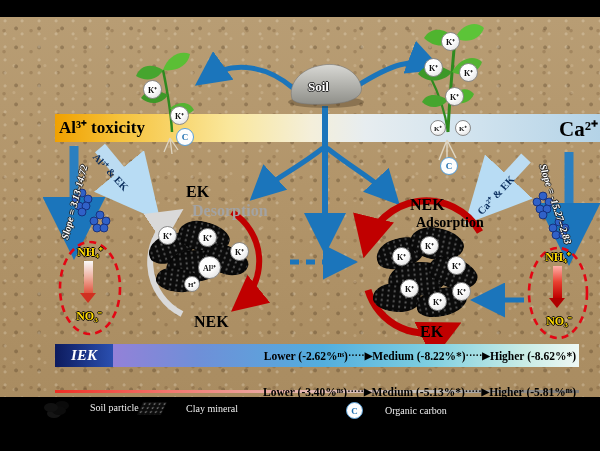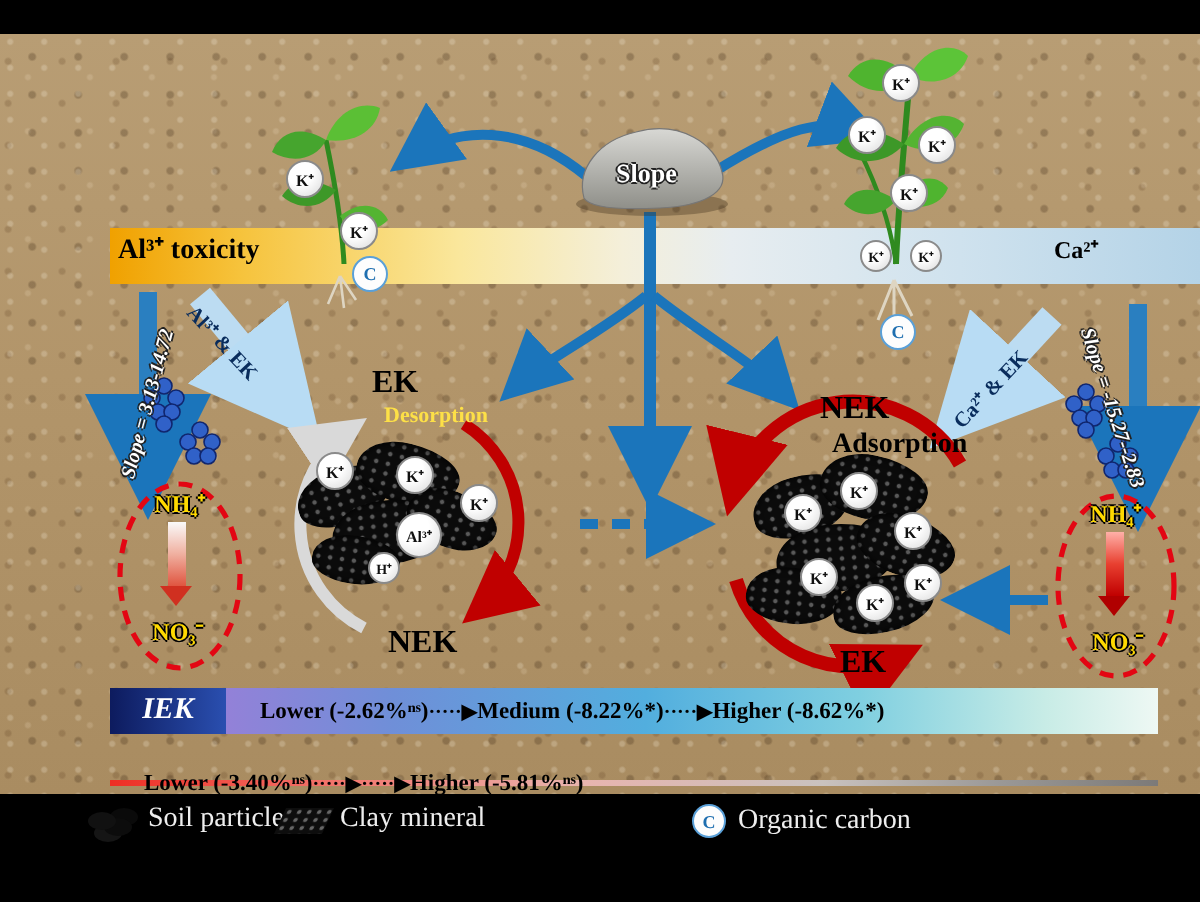--- a/index.html
+++ b/index.html
@@ -36,33 +36,33 @@
   .nflow{position:absolute;width:9px;z-index:4;}
   .nflow::after{content:"";position:absolute;left:-4px;top:100%;width:0;height:0;
     border:8px solid transparent;border-bottom:none;}
   .nflow-l{left:84px;top:261px;height:32px;background:linear-gradient(#fafafa,#f0b0a0,#e05540);}
   .nflow-l::after{border-top:10px solid #d03020;}
   .nflow-r{left:553px;top:266px;height:32px;background:linear-gradient(#ffb0a8,#e84030,#c00000);}
   .nflow-r::after{border-top:10px solid #b00000;}
   .bar{position:absolute;left:55px;width:524px;height:23px;z-index:6;display:flex;}
   .bar-label{width:58px;display:flex;align-items:center;justify-content:center;
     color:#fff;font-weight:bold;font-style:italic;font-size:15px;}
-  .bar-body{flex:1;display:flex;align-items:center;justify-content:flex-start;
-    padding:0 17px;font-weight:bold;font-size:11.5px;color:#000;}
+  .bar-body{flex:1;display:flex;align-items:center;justify-content:flex-end;
+    padding:0 3px;font-weight:bold;font-size:11.5px;color:#000;}
   .bar-arrow{font-size:10px;font-weight:bold;letter-spacing:0px;color:#000;}
   .bar-iek{top:344px;}
   .bar-iek .bar-label{background:linear-gradient(90deg,#0d1b5e,#2a4fb0);}
   .bar-iek .bar-body{background:linear-gradient(90deg,#9381d8 0%,#6f8fd8 18%,#52aede 45%,
       #7fcfe0 68%,#c8ece6 88%,#eef8f4 100%);}
   .bar-iph{top:370px;}
   .bar-iph .bar-label{background:linear-gradient(90deg,#5a0000,#e01818);}
   .bar-iph .bar-body{background:linear-gradient(90deg,#ee2e24 0%,#f2776e 22%,#e8b4ae 45%,
       #c9c2be 68%,#9a9896 85%,#7c7a78 100%);margin-top:20px;}
   .legend-item{position:absolute;top:402px;z-index:6;display:flex;align-items:center;}
-  .legend-label{margin-left:6px;color:#eee;font-size:14px;}
+  .legend-label{margin-left:22px;color:#eee;font-size:10px;}
   .lg-cluster{width:14px;height:9px;background:#111;border-radius:50%;position:relative;
     box-shadow:8px 3px 0 #0c0c0c,3px 6px 0 #151515,11px -2px 0 #0a0a0a;margin-right:10px;}
   .lg-flake{width:24px;height:13px;background:#0d0d0d;transform:skewX(-25deg);
     background-image:radial-gradient(circle,#666 .8px,transparent 1.3px);background-size:5px 4px;}
   .lg-c{position:static;width:15px;height:15px;}
   .lg-n{width:20px;height:18px;
     background-image:
       radial-gradient(circle at 30% 28%, #3565cf 3px, transparent 3.5px),
       radial-gradient(circle at 70% 28%, #3565cf 3px, transparent 3.5px),
       radial-gradient(circle at 50% 55%, #3b6fe0 3.5px, transparent 4px),
@@ -71,22 +71,22 @@
   svg.overlay{position:absolute;left:0;top:0;z-index:3;pointer-events:none;}
 </style>
 </head>
 <body>
 
 <div class="stage">
 
   <div class="soil"></div>
 
   <div class="banner">
-    <div class="lbl" style="left:4px;top:5px;font-size:14px;color:#000;">Al³⁺ toxicity</div>
-    <div class="lbl" style="left:472px;top:5px;font-size:12px;color:#000;">Ca²⁺</div>
+    <div class="lbl" style="left:4px;top:5px;font-size:17px;color:#000;">Al³⁺ toxicity</div>
+    <div class="lbl" style="left:504px;top:5px;font-size:21px;color:#000;">Ca²⁺</div>
   </div>
 
   <svg class="overlay" width="600" height="451" viewBox="0 0 600 451">
     <defs>
       <marker id="mB" markerWidth="7" markerHeight="7" refX="5" refY="3.5" orient="auto">
         <path d="M0,0 L7,3.5 L0,7 z" fill="#1b75bb"></path>
         </marker>
       <marker id="mR" markerWidth="6" markerHeight="6" refX="4.5" refY="3" orient="auto">
         <path d="M0,0 L6,3 L0,6 z" fill="#c00000"></path>
         </marker>
@@ -200,34 +200,34 @@
         <circle cx="547" cy="209" r="4"></circle>
         <circle cx="543" cy="215" r="4"></circle>
       <circle cx="559" cy="222" r="4"></circle>
         <circle cx="553" cy="228" r="4"></circle>
         <circle cx="565" cy="228" r="4"></circle>
       <circle cx="556" cy="235" r="4"></circle>
         <circle cx="563" cy="235" r="4"></circle>
     </g>
   </svg>
 
-  <div class="lbl t-outline" style="left:308px;top:80px;font-size:13px;z-index:5;">Slope</div>
+  <div class="lbl t-outline" style="left:308px;top:80px;font-size:13px;z-index:5;">Soil</div>
 
   <div class="lbl t-outline" style="left:60px;top:238px;font-size:10px;font-style:italic;
        transform:rotate(-75deg);transform-origin:0 0;">Slope = 3.13-14.72</div>
   <div class="lbl t-outline" style="left:547px;top:163px;font-size:10px;font-style:italic;
        transform:rotate(72deg);transform-origin:0 0;">Slope = -15.27--2.83</div>
 
   <div class="lbl" style="left:98px;top:152px;font-size:10.5px;color:#092c5c;
        transform:rotate(47deg);transform-origin:0 0;">Al³⁺ &amp; EK</div>
   <div class="lbl" style="left:476px;top:210px;font-size:10.5px;color:#092c5c;
        transform:rotate(-47deg);transform-origin:0 0;">Ca²⁺ &amp; EK</div>
 
   <div class="lbl" style="left:186px;top:184px;font-size:16px;color:#000;">EK</div>
-  <div class="lbl" style="left:192px;top:203px;font-size:11px;color:#fde047;">Desorption</div>
+  <div class="lbl" style="left:192px;top:203px;font-size:16px;color:#a3a3a3;">Desorption</div>
   <div class="lbl" style="left:194px;top:314px;font-size:16px;color:#000;">NEK</div>
 
   <div class="lbl" style="left:410px;top:197px;font-size:16px;color:#000;">NEK</div>
   <div class="lbl" style="left:416px;top:216px;font-size:14px;color:#000;">Adsorption</div>
   <div class="lbl" style="left:420px;top:324px;font-size:16px;color:#000;">EK</div>
 
   <div class="lbl t-yellow" style="left:68px;top:246px;width:44px;text-align:center;font-size:12px;">NH₄⁺</div>
   <div class="lbl t-yellow" style="left:66px;top:310px;width:46px;text-align:center;font-size:12px;">NO₃⁻</div>
   <div class="lbl t-yellow" style="left:536px;top:251px;width:44px;text-align:center;font-size:12px;">NH₄⁺</div>
   <div class="lbl t-yellow" style="left:537px;top:315px;width:44px;text-align:center;font-size:12px;">NO₃⁻</div>
@@ -284,20 +284,21 @@
       <span>Medium (-8.22%*)</span>
       <span class="bar-arrow">·····▶</span>
       <span>Higher (-8.62%*)</span>
     </div>
   </div>
 
   <div class="bar bar-iph">
     <div class="bar-body">
       <span>Lower (-3.40%ⁿˢ)</span>
       <span class="bar-arrow">·····▶</span>
+      <span>Medium (-5.13%*)</span>
       <span class="bar-arrow">·····▶</span>
       <span>Higher (-5.81%ⁿˢ)</span>
     </div>
   </div>
 
   <div class="legend-item" style="left:44px;">
     <div class="lg-cluster"></div>
     <span class="legend-label">Soil particle</span>
   </div>
   <div class="legend-item" style="left:140px;">

